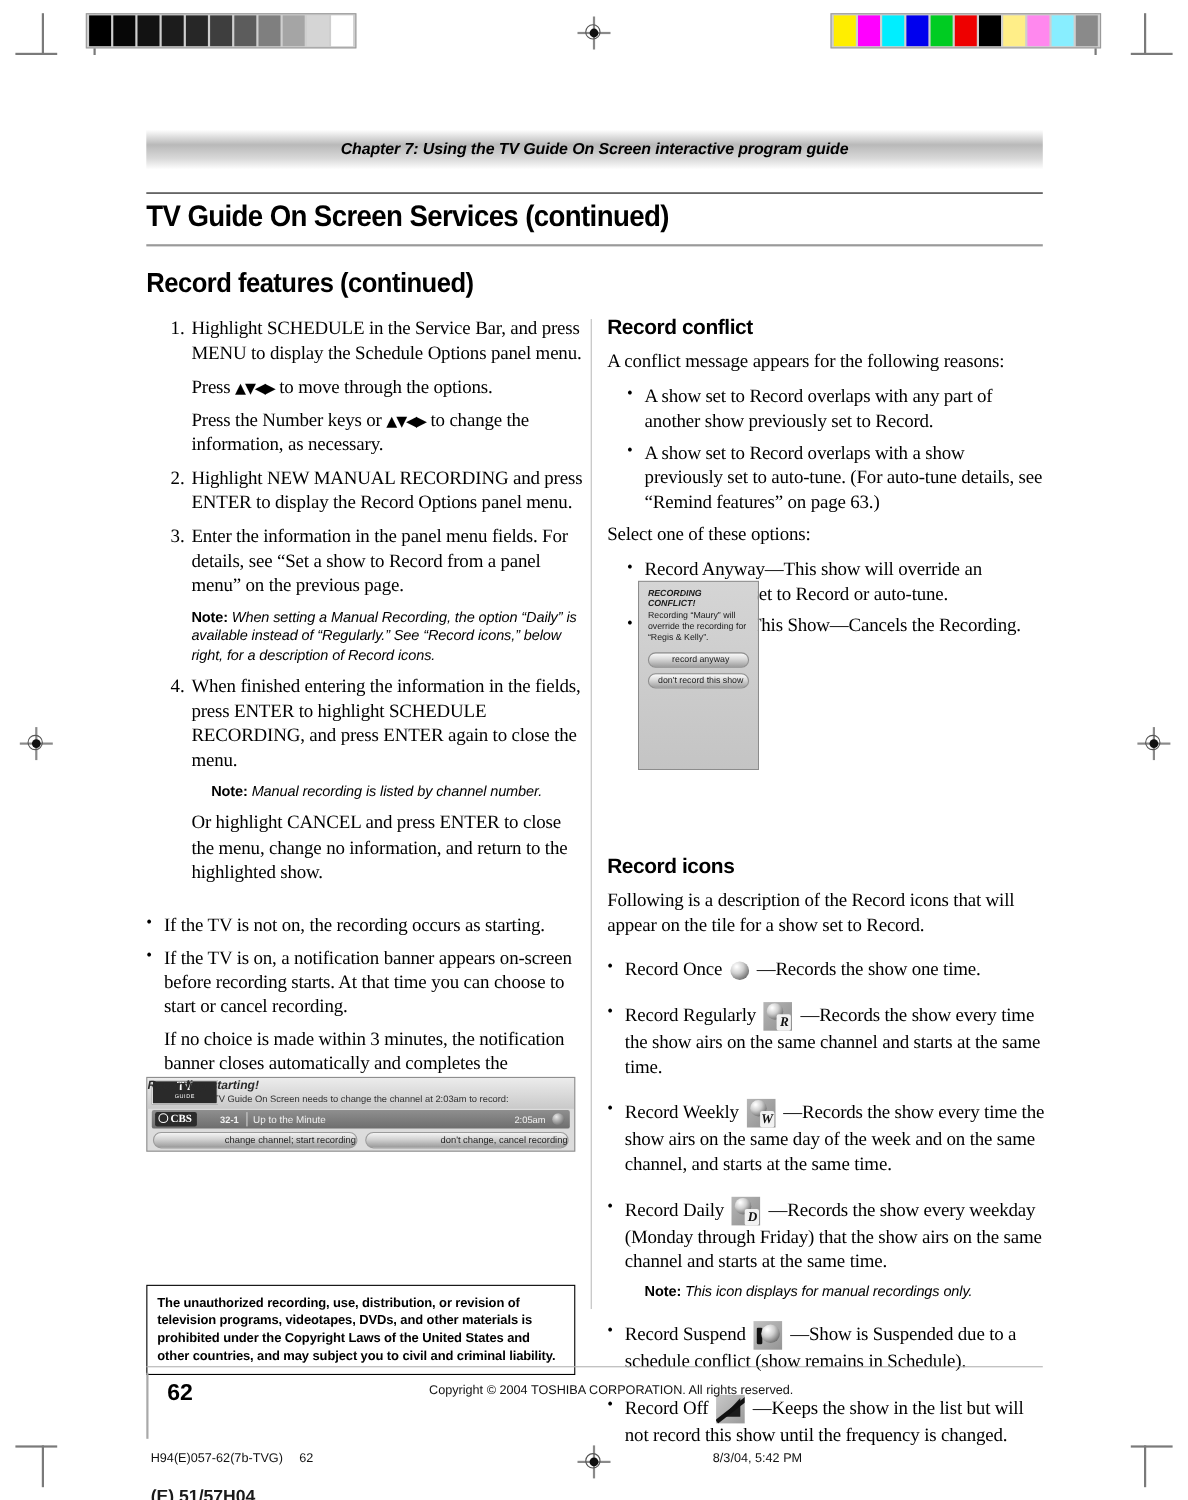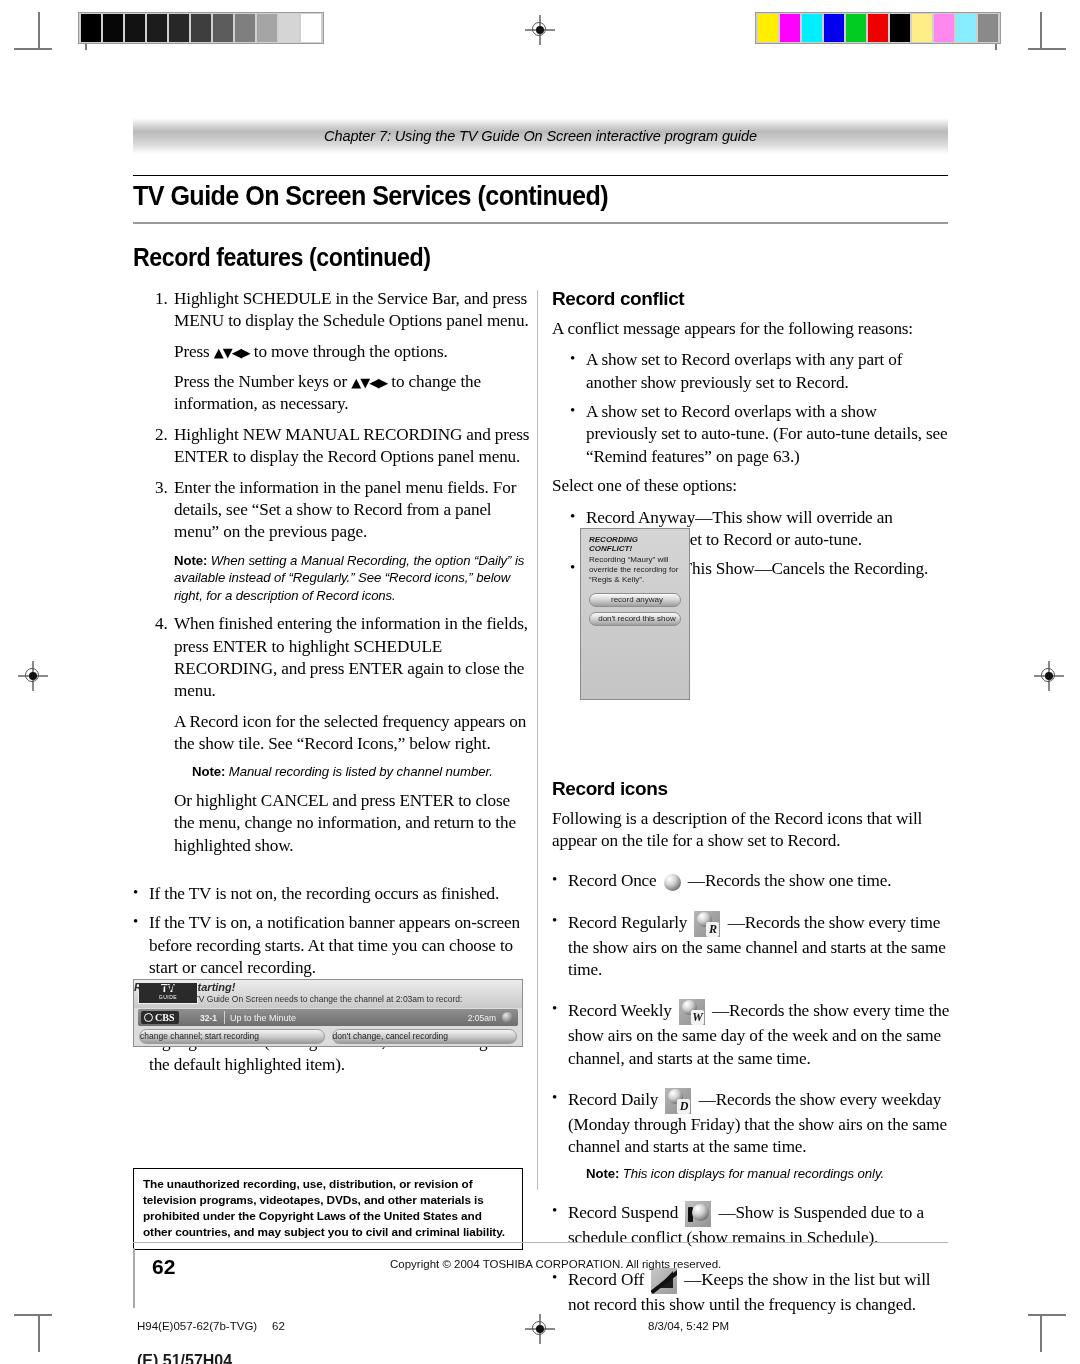--- a/index.html
+++ b/index.html
@@ -64,21 +64,21 @@
     left: 133px; top: 118px;
     width: 815px; height: 36px;
     background: linear-gradient(to bottom, #ffffff 0%, #b9b9b9 38%, #d8d8d8 72%, #ffffff 100%);
     display: flex;
     align-items: center;
     justify-content: center;
   }
   .chapter-bar .txt {
     font-family: "Liberation Sans", sans-serif;
     font-style: italic;
-    font-weight: normal;
+    font-weight: bold;
     font-size: 14.5px;
     letter-spacing: -0.1px;
     color: #000;
   }
 
   .rule-thin {
     position: absolute;
     left: 133px;
     width: 815px;
     height: 1px;
@@ -290,21 +290,21 @@
   .tv-banner .btnrow {
     display: flex; gap: 7px; margin: 3px 5px 0 5px;
   }
   .tv-banner .btn {
     flex: 1;
     height: 15px;
     border-radius: 8px;
     background: linear-gradient(to bottom, #f4f4f4 0%, #d2d2d2 45%, #9b9b9b 100%);
     border: 1px solid #9b9b9b;
     box-sizing: border-box;
-    text-align: left;
+    text-align: right;
     font-size: 8.5px;
     line-height: 13px;
     color: #1c1c1c;
   }
 
   
   .conflict-dialog {
     position: absolute;
     left: 580px; top: 528px;
     width: 110px; height: 172px;
@@ -549,32 +549,31 @@
 
     <div class="note ind">
       <b>Note:</b><span> When setting a Manual Recording, the option “Daily” is available instead of “Regularly.” See “Record icons,” below right, for a description of Record icons.</span>
     </div>
 
     <div class="ol-item">
       <div class="n">4.</div>
       <div class="t">When finished entering the information in the fields, press ENTER to highlight SCHEDULE RECORDING, and press ENTER again to close the menu.</div>
     </div>
 
-    <div class="ind">A Record icon for the selected frequency appears on the show tile. See “Record Icons,” below right.</div>
 
     <div class="note ind2">
       <b>Note:</b><span> Manual recording is listed by channel number.</span>
     </div>
 
     <div class="ind" style="margin-bottom:26px;">Or highlight CANCEL and press ENTER to close the menu, change no information, and return to the highlighted show.</div>
 
 
     <div class="ul-item">
       <div class="b">•</div>
-      <div class="t">If the TV is not on, the recording occurs as finished.</div>
+      <div class="t">If the TV is not on, the recording occurs as starting.</div>
     </div>
     <div class="ul-item">
       <div class="b">•</div>
       <div class="t">If the TV is on, a notification banner appears on-screen before recording starts. At that time you can choose to start or cancel recording.</div>
     </div>
     <div class="ind" style="padding-left:16px;">If no choice is made within 3 minutes, the notification banner closes automatically and completes the highlighted item (“change channel; start recording” is the default highlighted item).</div>
   </div>
 
   <div class="tv-banner">
     <div class="topband">

